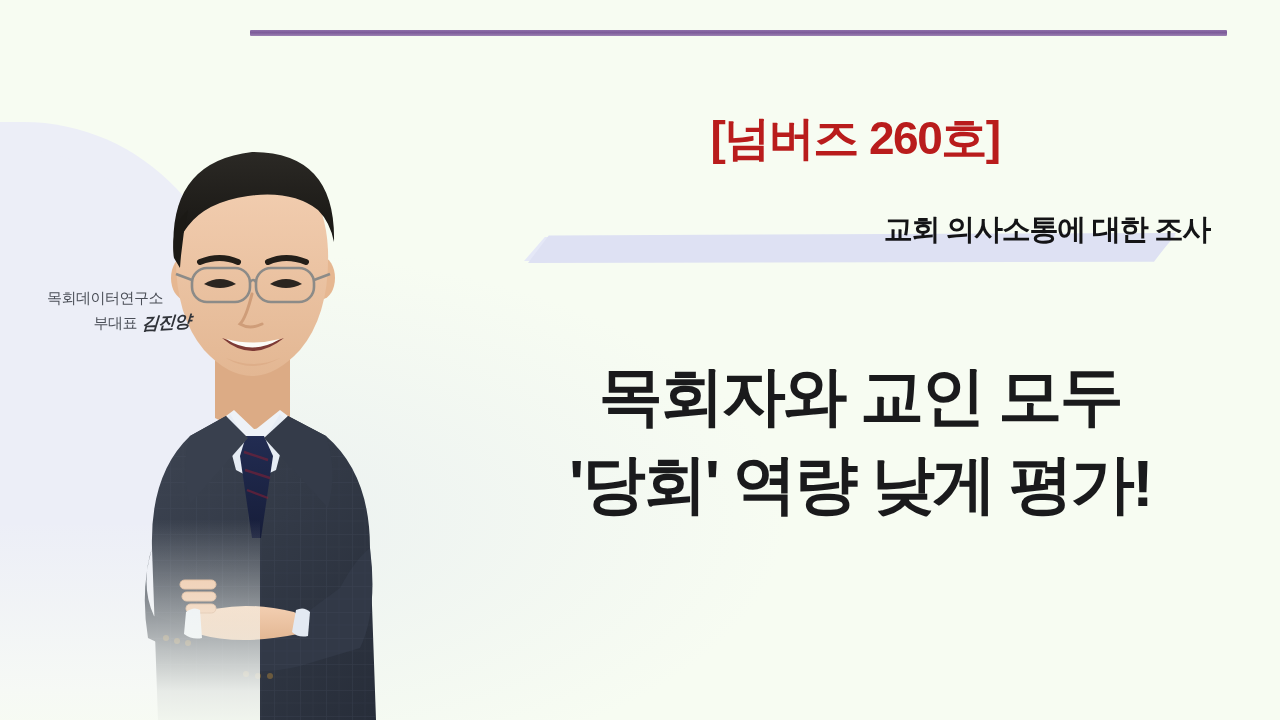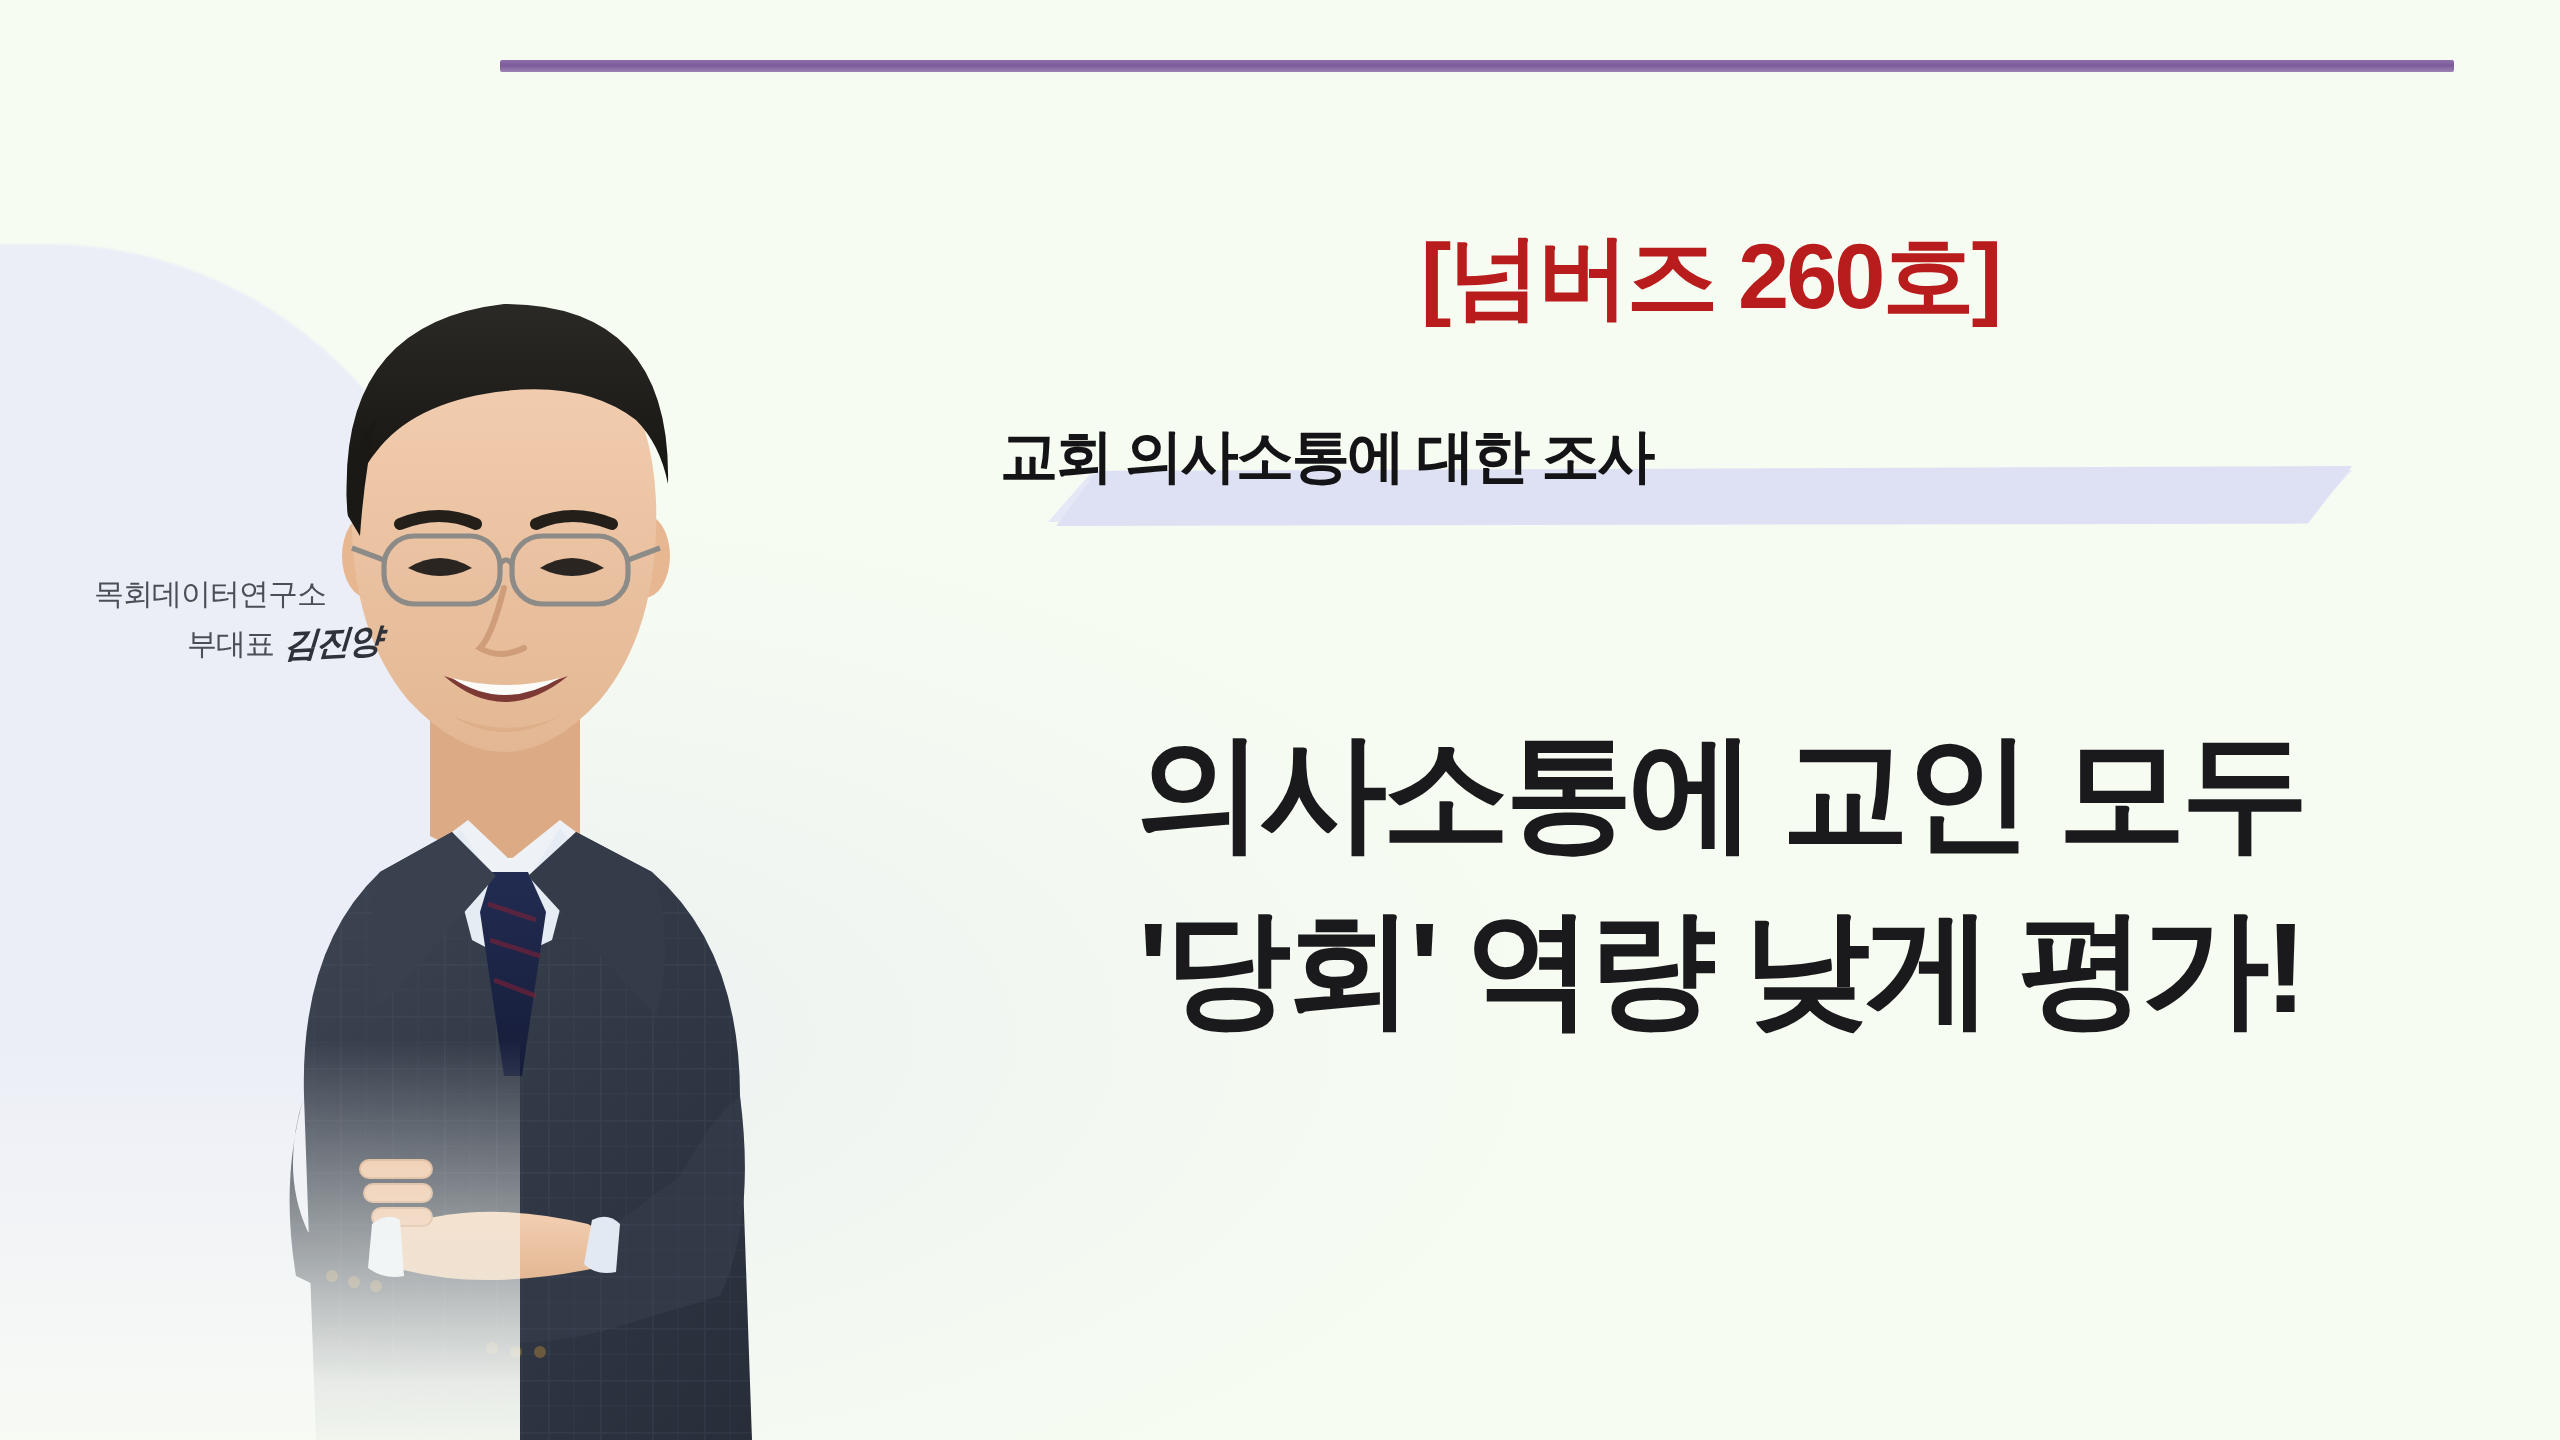--- a/index.html
+++ b/index.html
@@ -151,21 +151,21 @@
   .hl-band.soft {
     background: #e5e8f7;
     left: 24px;
     top: 30px;
     width: 652px;
     height: 26px;
   }
   .subtitle {
     position: absolute;
     inset: 0;
-    text-align: left;
+    text-align: right;
     font-size: 29px;
     font-weight: 700;
     color: #141416;
     letter-spacing: -1.2px;
     white-space: nowrap;
     line-height: 48px;
   }
 
   .headline {
     position: absolute;
@@ -321,17 +321,17 @@
 
   <div class="issue">[넘버즈 260호]</div>
 
   <div class="subtitle-wrap">
     <div class="hl-band soft"></div>
     <div class="hl-band"></div>
     <div class="subtitle">교회 의사소통에 대한 조사</div>
   </div>
 
   <div class="headline">
-    <span class="ln">의사소통에 교인 모두</span>
+    <span class="ln">목회자와 교인 모두</span>
     <span class="ln">'당회' 역량 낮게 평가!</span>
   </div>
 
 </div>
 
 </body></html>

